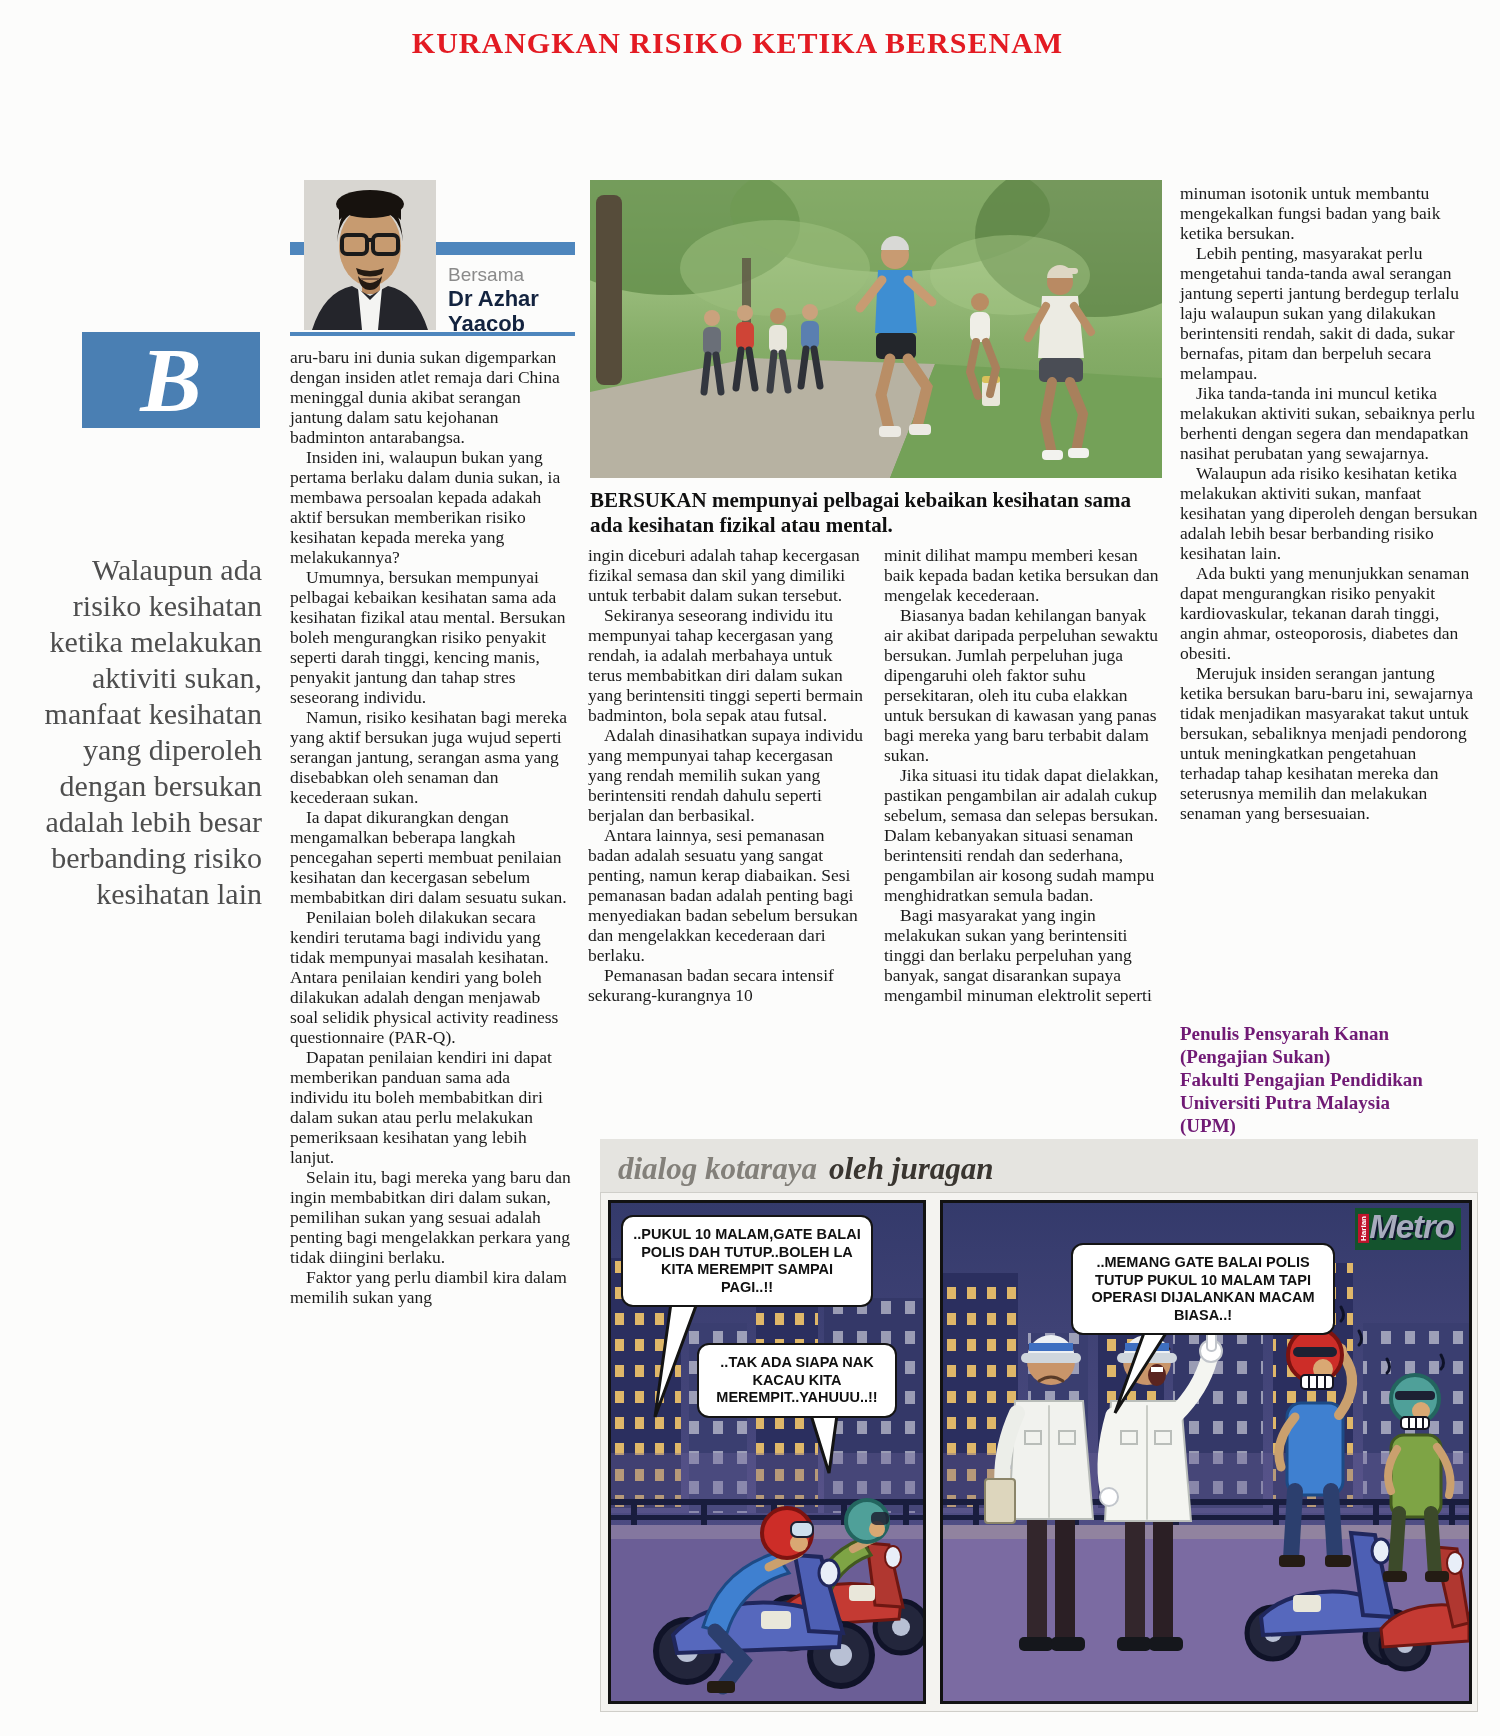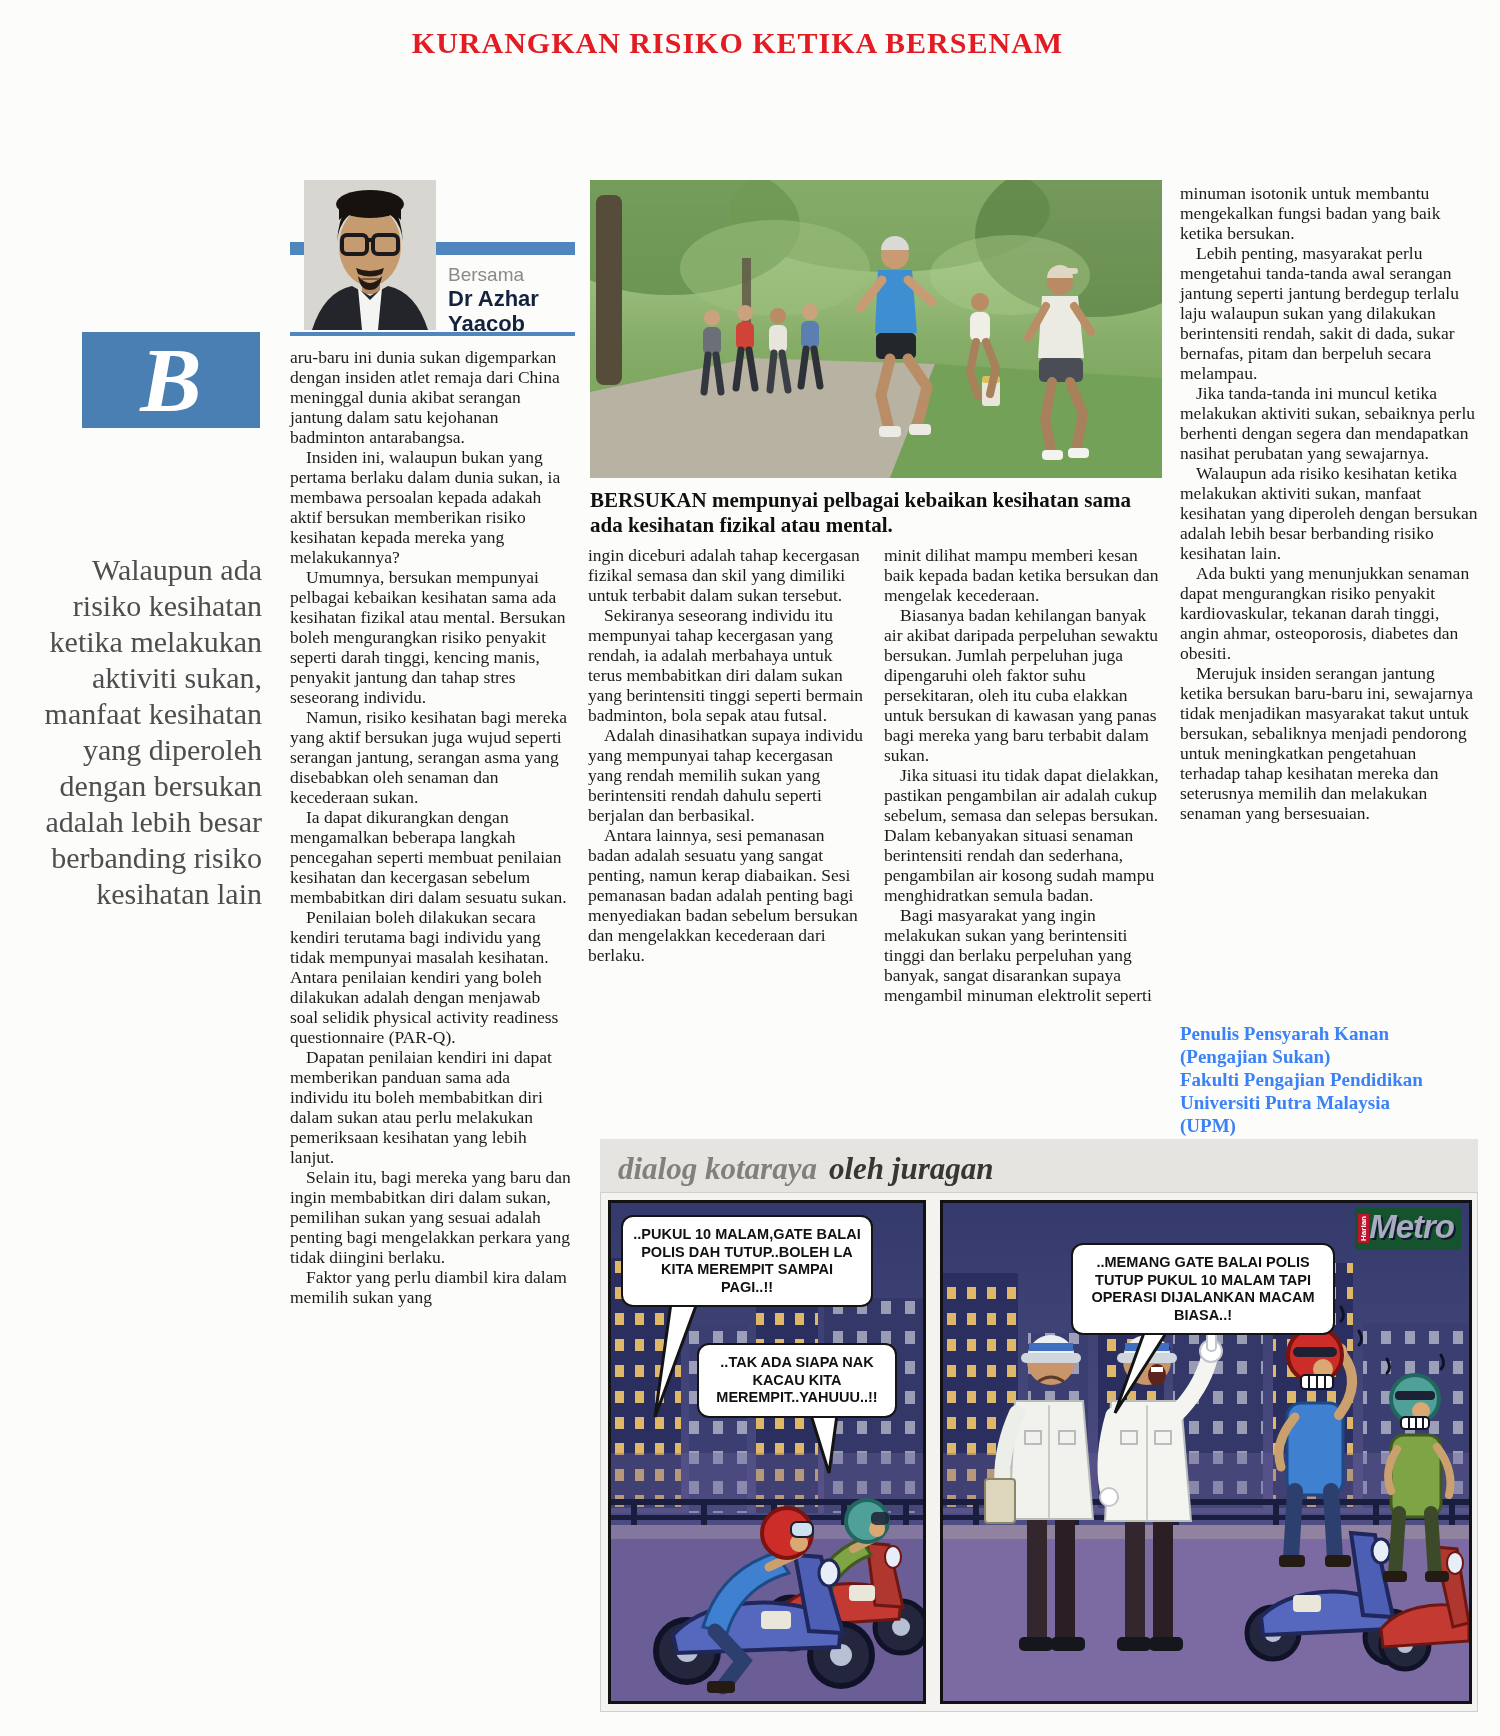--- a/index.html
+++ b/index.html
@@ -32,21 +32,21 @@
   .main-photo figcaption{margin-top:10px;font-weight:bold;font-size:21px;line-height:25px;color:#101010;}
   
   .col{position:absolute;font-size:17.5px;line-height:20px;color:#1b1b1b;}
   .col p{margin:0;font-family:Liberation Serif, serif;}
   .col p + p{text-indent:16px;}
   .col1{left:290px;top:347px;width:282px;}
   .col2{left:588px;top:545px;width:282px;}
   .col3{left:884px;top:545px;width:284px;}
   .col4{left:1180px;top:183px;width:298px;}
   .credit{position:absolute;left:1180px;top:1022px;width:298px;
-          font-weight:bold;font-size:19px;line-height:23px;color:#3b82f6;}
+          font-weight:bold;font-size:19px;line-height:23px;color:#701a75;}
   .credit div{margin:0;}
   
   .comic-header{position:absolute;left:600px;top:1139px;width:878px;height:60px;background:#e5e4e0;
                 display:flex;align-items:center;padding-left:18px;box-sizing:border-box;
                 font-style:italic;font-weight:bold;font-size:31px;}
   .comic-header .ch-title{color:#83807a;margin-right:12px;}
   .comic-header .ch-author{color:#393530;}
   .comic-panels{position:absolute;left:600px;top:1192px;width:878px;height:520px;
                 background:#f4f3f0;border:1px solid #cfcec9;box-sizing:border-box;}
   .panel{position:absolute;top:7px;height:498px;border:3px solid #121212;box-sizing:content-box;
@@ -184,20 +184,21 @@
       <p>Penilaian boleh dilakukan secara kendiri terutama bagi individu yang tidak mempunyai masalah kesihatan. Antara penilaian kendiri yang boleh dilakukan adalah dengan menjawab soal selidik physical activity readiness questionnaire (PAR-Q).</p>
       <p>Dapatan penilaian kendiri ini dapat memberikan panduan sama ada individu itu boleh membabitkan diri dalam sukan atau perlu melakukan pemeriksaan kesihatan yang lebih lanjut.</p>
       <p>Selain itu, bagi mereka yang baru dan ingin membabitkan diri dalam sukan, pemilihan sukan yang sesuai adalah penting bagi mengelakkan perkara yang tidak diingini berlaku.</p>
       <p>Faktor yang perlu diambil kira dalam memilih sukan yang</p>
     </div>
   <div class="col col2">
       <p>ingin diceburi adalah tahap kecergasan fizikal semasa dan skil yang dimiliki untuk terbabit dalam sukan tersebut.</p>
       <p>Sekiranya seseorang individu itu mempunyai tahap kecergasan yang rendah, ia adalah merbahaya untuk terus membabitkan diri dalam sukan yang berintensiti tinggi seperti bermain badminton, bola sepak atau futsal.</p>
       <p>Adalah dinasihatkan supaya individu yang mempunyai tahap kecergasan yang rendah memilih sukan yang berintensiti rendah dahulu seperti berjalan dan berbasikal.</p>
       <p>Antara lainnya, sesi pemanasan badan adalah sesuatu yang sangat penting, namun kerap diabaikan. Sesi pemanasan badan adalah penting bagi menyediakan badan sebelum bersukan dan mengelakkan kecederaan dari berlaku.</p>
+      <p>Pemanasan badan secara intensif sekurang-kurangnya 10</p>
     </div>
   <div class="col col3">
       <p>minit dilihat mampu memberi kesan baik kepada badan ketika bersukan dan mengelak kecederaan.</p>
       <p>Biasanya badan kehilangan banyak air akibat daripada perpeluhan sewaktu bersukan. Jumlah perpeluhan juga dipengaruhi oleh faktor suhu persekitaran, oleh itu cuba elakkan untuk bersukan di kawasan yang panas bagi mereka yang baru terbabit dalam sukan.</p>
       <p>Jika situasi itu tidak dapat dielakkan, pastikan pengambilan air adalah cukup sebelum, semasa dan selepas bersukan. Dalam kebanyakan situasi senaman berintensiti rendah dan sederhana, pengambilan air kosong sudah mampu menghidratkan semula badan.</p>
       <p>Bagi masyarakat yang ingin melakukan sukan yang berintensiti tinggi dan berlaku perpeluhan yang banyak, sangat disarankan supaya mengambil minuman elektrolit seperti</p>
     </div>
   <div class="col col4">
       <p>minuman isotonik untuk membantu mengekalkan fungsi badan yang baik ketika bersukan.</p>
       <p>Lebih penting, masyarakat perlu mengetahui tanda-tanda awal serangan jantung seperti jantung berdegup terlalu laju walaupun sukan yang dilakukan berintensiti rendah, sakit di dada, sukar bernafas, pitam dan berpeluh secara melampau.</p>

